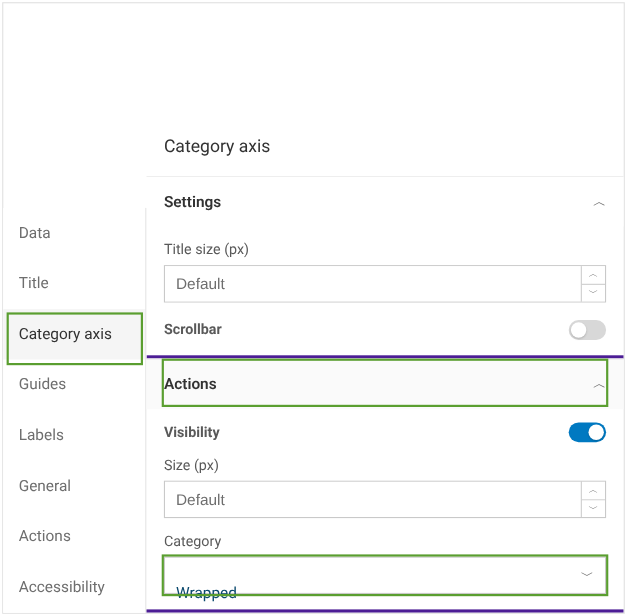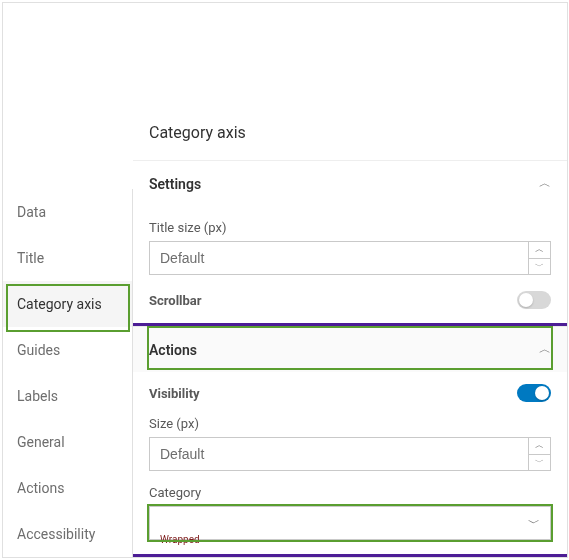--- a/index.html
+++ b/index.html
@@ -169,21 +169,21 @@
       width: 100%;
       height: 34px;
       border: 1px solid #c9c9c9;
       display: flex;
       align-items: center;
       justify-content: space-between;
       padding: 0 10px;
       background: #fff;
       cursor: pointer;
     }
-    .select-val { color: #7f1d1d; font-size: 10px; margin-top: 33px; }
+    .select-val { color: #0c4a6e; font-size: 14px; margin-top: 33px; }
     .chev { font-size: 12px; color: #6e6e6e; }
     .hl-placement { position: relative; }
     .hl-placement-box {
       position: absolute;
       border: 2.5px solid #5a9e30;
       left: -2px; right: -2px; top: -2px; bottom: -2px;
       pointer-events: none;
     }
     .labels-wrap { position: relative; }
     .labels-outline {

